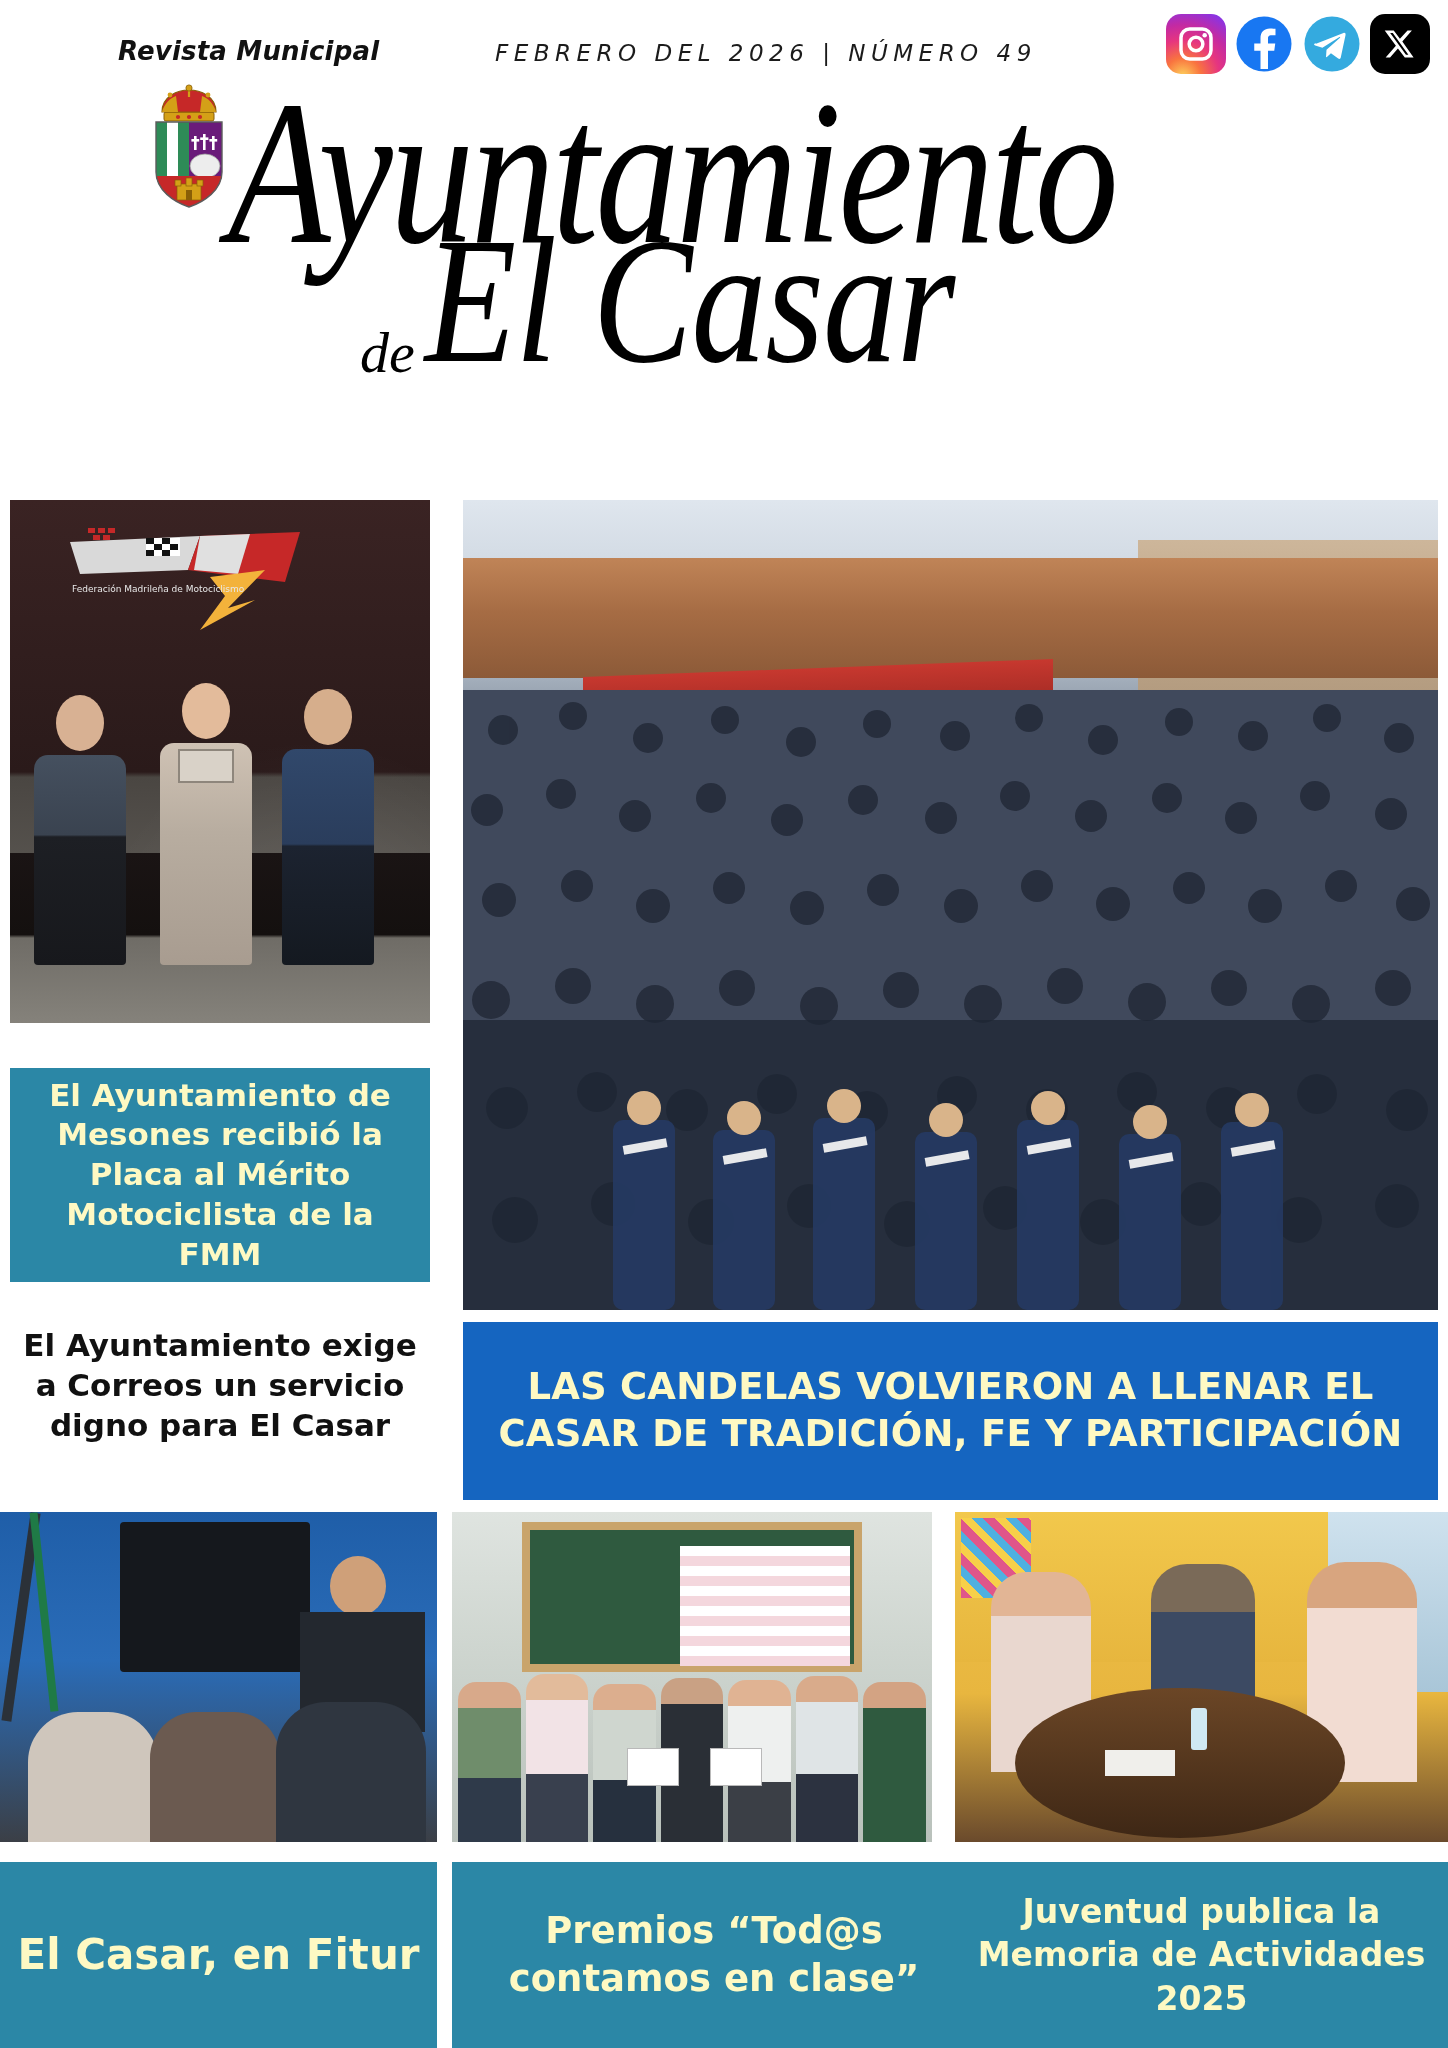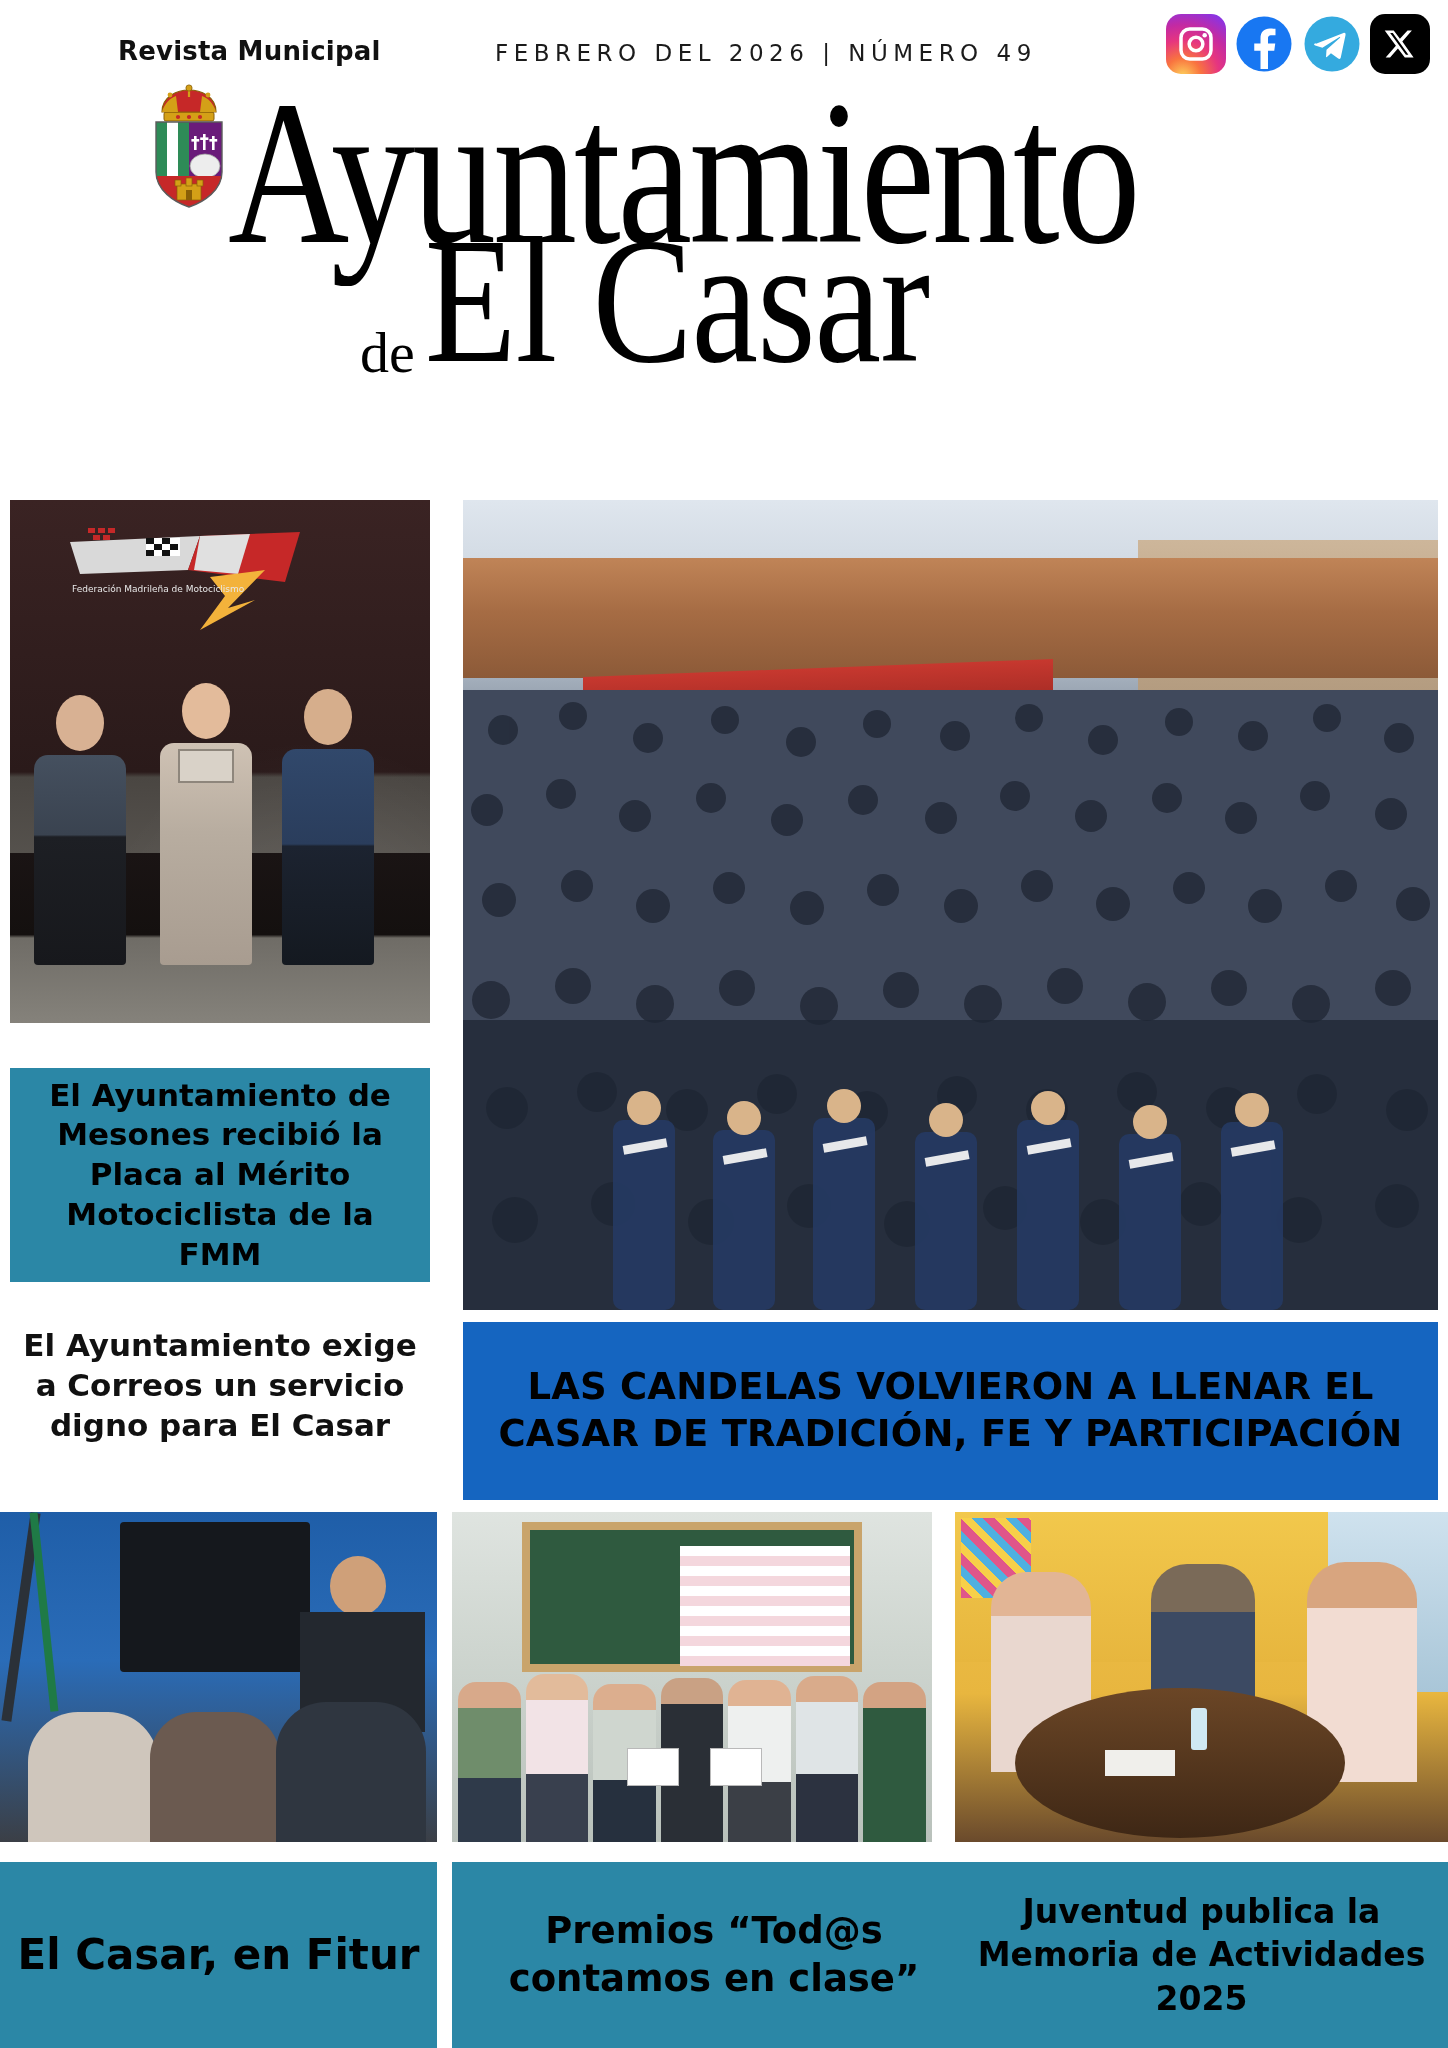--- a/index.html
+++ b/index.html
@@ -16,20 +16,21 @@
     height: 2048px;
     background: #fff;
   }
 
   
   .masthead {
     position: absolute;
     left: 0; top: 0;
     width: 1448px;
     height: 480px;
+    font-style: italic;
   }
   .kicker {
     position: absolute;
     left: 118px; top: 36px;
     font-size: 26px;
     font-weight: 600;
     letter-spacing: 0.2px;
     color: #111;
     font-family: "DejaVu Sans", sans-serif;
   }
@@ -172,21 +173,21 @@
   .table-round { position:absolute; left:60px; bottom:4px; width:330px; height:150px;
                  border-radius:50%; background: linear-gradient(180deg,#6b4626,#3e2715); }
 
   
   .box {
     position: absolute;
     display: flex;
     align-items: center;
     justify-content: center;
     text-align: center;
-    color: #000000;
+    color: #fef9c3;
   }
   .teal { background: #2b87a6; }
   .blue { background: #1565c0; }
 
   .cap-fmm {
     left: 10px; top: 1068px;
     width: 420px; height: 214px;
     font-size: 31px;
     font-weight: 700;
     line-height: 1.28;

